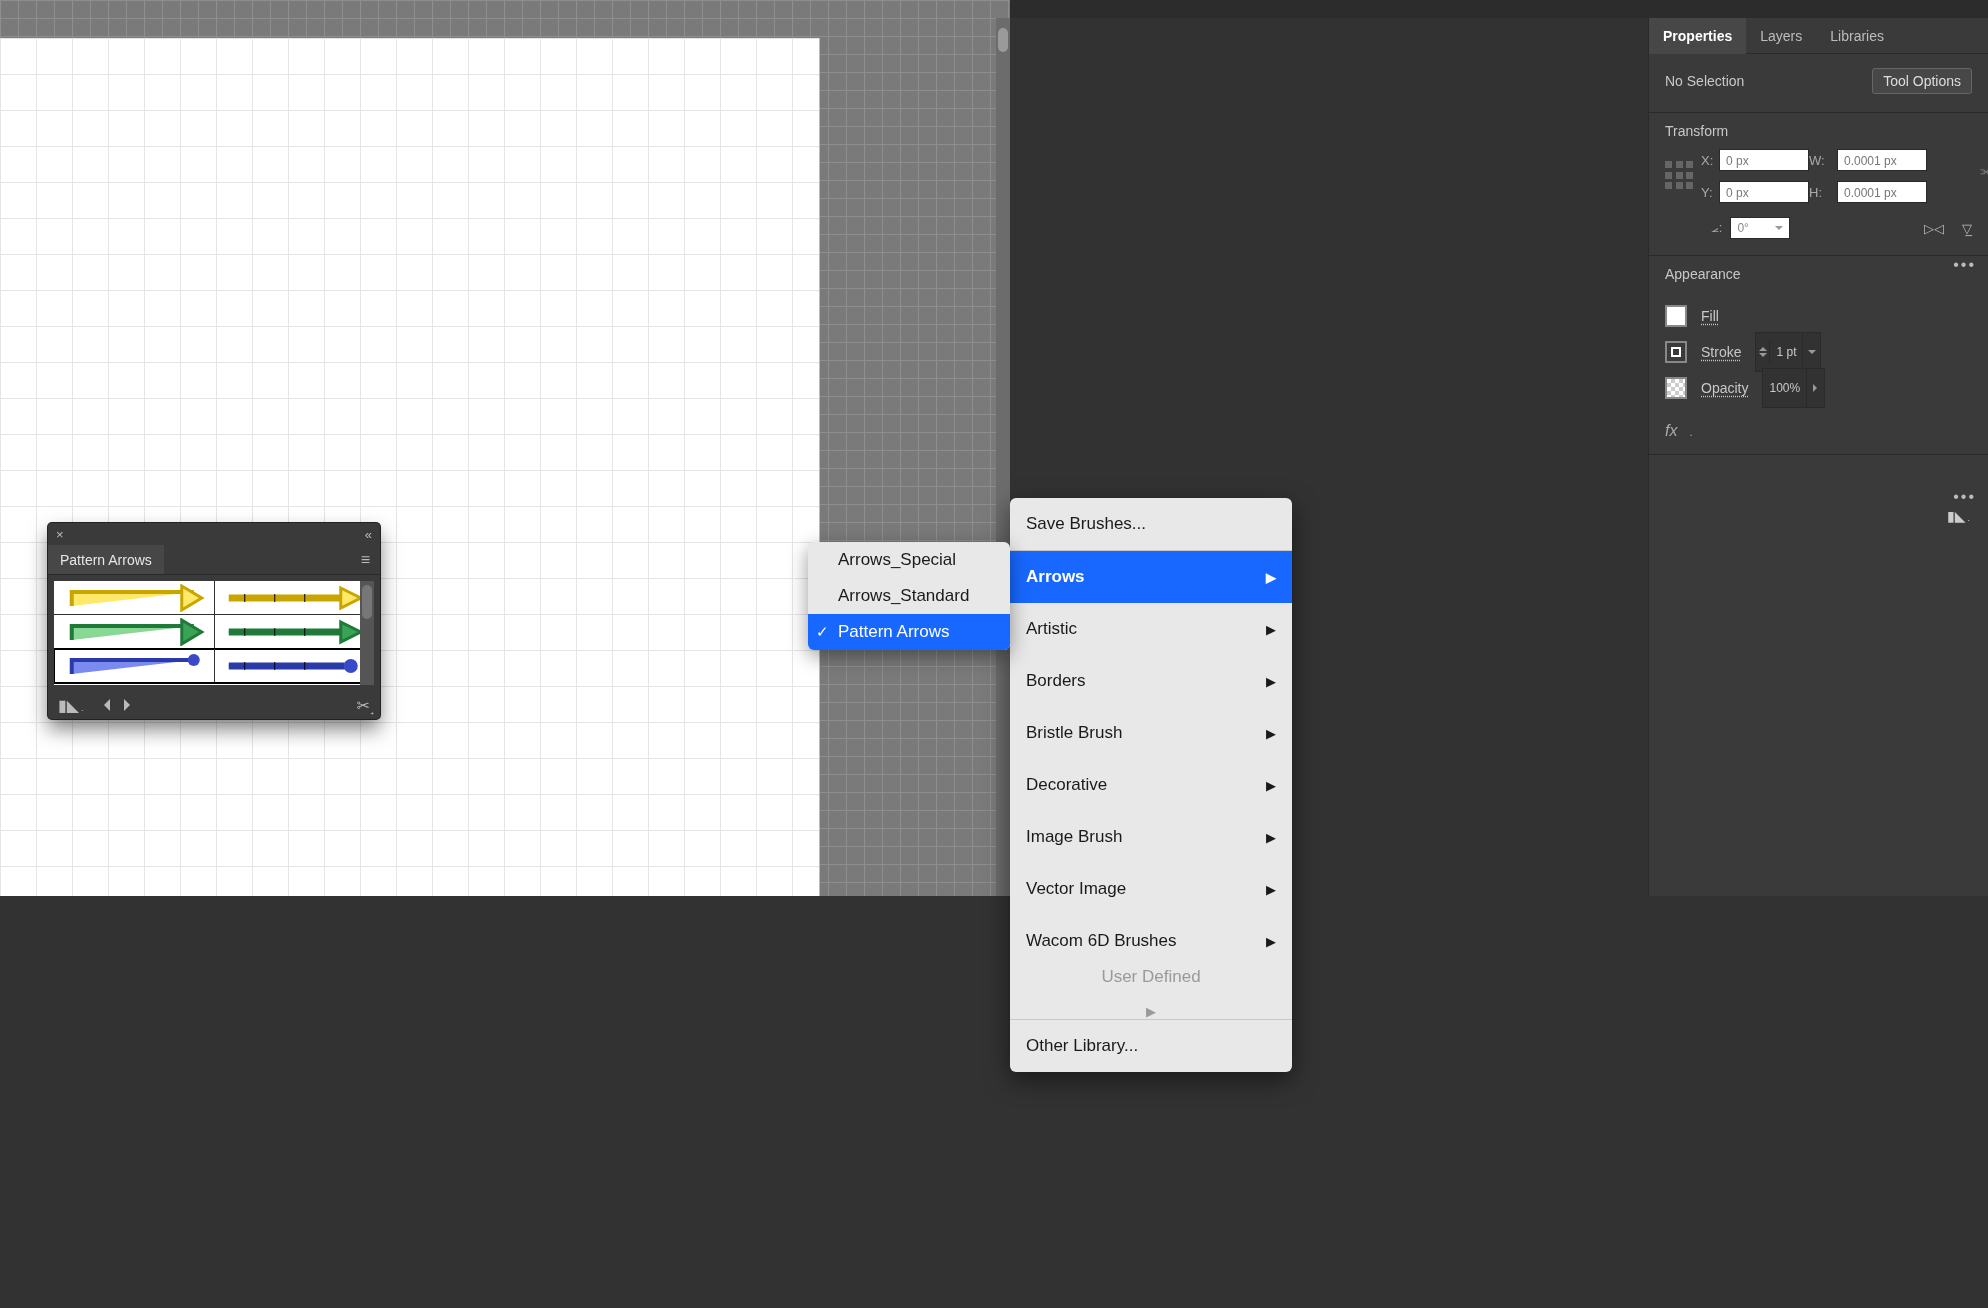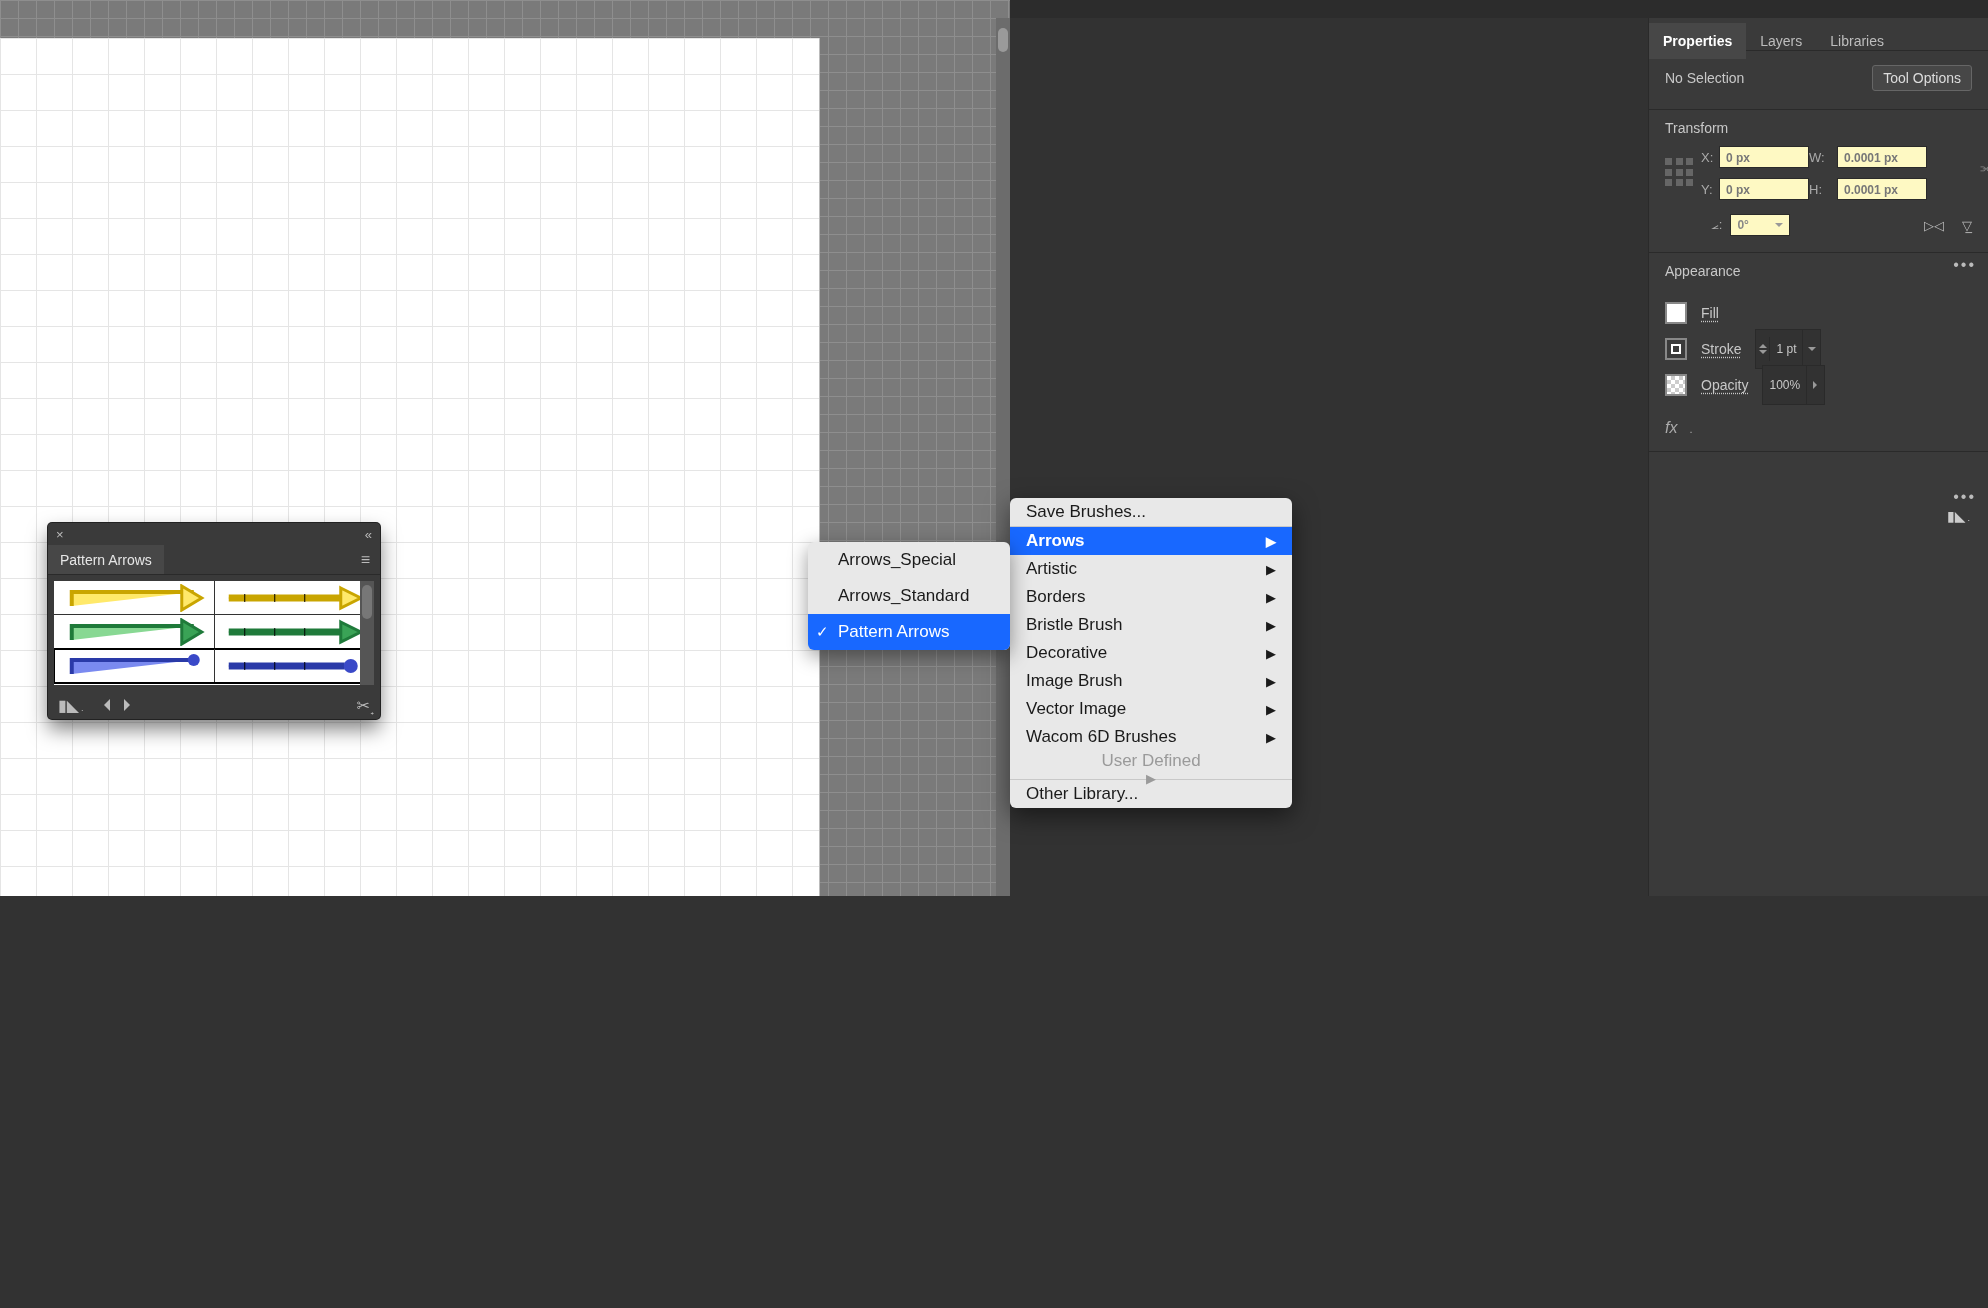--- a/index.html
+++ b/index.html
@@ -23,32 +23,32 @@
       linear-gradient(#cfcfcf 1px, transparent 1px),
       linear-gradient(90deg,#cfcfcf 1px, transparent 1px);
     background-size: 36px 36px, 36px 36px, 144px 144px, 144px 144px;
     border-right:1px solid #bbb;
   }
   .vscroll { position:absolute; right:0; top:18px; width:14px; height:878px; background:#6c6c6c; }
   .vscroll .thumb { position:absolute; top:10px; left:2px; width:10px; height:24px; background:#9a9a9a; border-radius:5px; }
 
   
   .panel { position:absolute; right:0; top:18px; width:340px; height:878px; background:#3a3a3a; border-left:1px solid #2a2a2a; }
-  .tabs { display:flex; height:20px; align-items:center; border-bottom:1px solid #2a2a2a;margin-top:13px; }
+  .tabs { display:flex; height:36px; align-items:center; border-bottom:1px solid #2a2a2a; }
   .tab { padding:0 14px; height:36px; line-height:36px; font-size:14px; color:#bdbdbd; cursor:pointer; }
   .tab.active { background:#474747; color:#fff; font-weight:600; }
 
   .section-row { display:flex; justify-content:space-between; align-items:center; padding:14px 16px; font-size:14px; }
   .btn { border:1px solid #666; background:#474747; color:#ddd; padding:4px 10px; border-radius:3px; font-size:14px; }
 
   .section-title { padding:6px 16px 10px; font-size:14px; color:#c8c8c8; }
   .transform-grid { padding:0 16px 10px; display:grid; grid-template-columns: 36px 18px 90px 28px 90px; row-gap:10px; align-items:center; font-size:13px; color:#aaa; position:relative; }
   .refbox { grid-row: span 2; width:30px; height:30px; display:grid; grid-template-columns:repeat(3,1fr); grid-template-rows:repeat(3,1fr); gap:2px; }
   .refbox span { background:#666; width:7px; height:7px; }
-  .fld { background:#fef9c3; border:1px solid #2a2a2a; height:22px; line-height:22px; padding:0 6px; color:#777; font-size:12px;font-weight:bold; }
+  .fld { background:#ffffff; border:1px solid #2a2a2a; height:22px; line-height:22px; padding:0 6px; color:#777; font-size:12px; }
   .angle-row { padding:4px 16px 12px 62px; display:flex; align-items:center; gap:8px; color:#aaa; font-size:13px; }
   .mini { font-size:12px; color:#888; }
   .dots { position:absolute; right:12px; color:#bbb; font-size:16px; letter-spacing:2px; cursor:pointer; }
   .dots1 { top:238px; } .dots2 { top:470px; }
 
   .appearance { padding:6px 16px; }
   .ap-row { display:flex; align-items:center; gap:14px; height:36px; font-size:14px; color:#c8c8c8; }
   .swatch { width:22px; height:22px; border:2px solid #888; background:#fff; }
   .swatch.stroke { background:#3a3a3a; position:relative; }
   .swatch.stroke::after { content:""; position:absolute; inset:4px; border:2px solid #fff; }
@@ -61,21 +61,21 @@
   .dd-caret { width:18px; display:flex; align-items:center; justify-content:center; border-left:1px solid #2a2a2a; height:100%; }
   .caret-dn { border:4px solid transparent; border-top-color:#999; margin-top:4px; }
   .caret-rt { border:4px solid transparent; border-left-color:#999; margin-left:3px; }
   .fx { padding:10px 16px; font-style:italic; color:#aaa; font-size:16px; display:flex; align-items:baseline; gap:12px; }
   .fx small{font-style:normal;font-size:11px;}
   .divider { height:1px; background:#2a2a2a; margin:4px 0; }
   .underl { text-decoration: underline dotted; text-underline-offset:3px; }
 
   
   .menu { position:absolute; top:498px; left:1010px; width:282px; background:#e8e8e8; color:#1a1a1a; border-radius:6px; font-size:17px; box-shadow:0 8px 24px rgba(0,0,0,.5); overflow:visible; }
-  .menu-item { height:28px; display:flex; align-items:center; justify-content:space-between; padding:0 16px; cursor:pointer; }
+  .menu-item { height:52px; display:flex; align-items:center; justify-content:space-between; padding:0 16px; cursor:pointer; }
   .menu-item.highlight { background:#1868ff; color:#fff;font-weight:bold; }
   .menu-item.disabled { color:#9a9a9a;flex-direction:column; }
   .menu-sep { height:1px; background:#c8c8c8; }
   .menu .ar { font-size:13px; }
   .lib-icon { position:absolute; top:508px; right:18px; color:#ccc; font-size:14px; display:flex; align-items:baseline; gap:2px;}
   .lib-icon small{font-size:9px;}
 
   
   .submenu { position:absolute; top:542px; left:808px; width:202px; background:#e8e8e8; color:#1a1a1a; border-radius:6px; font-size:17px; box-shadow:0 6px 20px rgba(0,0,0,.4); overflow:hidden; }
   .sub-item { height:36px; display:flex; align-items:center; padding:0 16px 0 30px; position:relative; cursor:pointer; }

